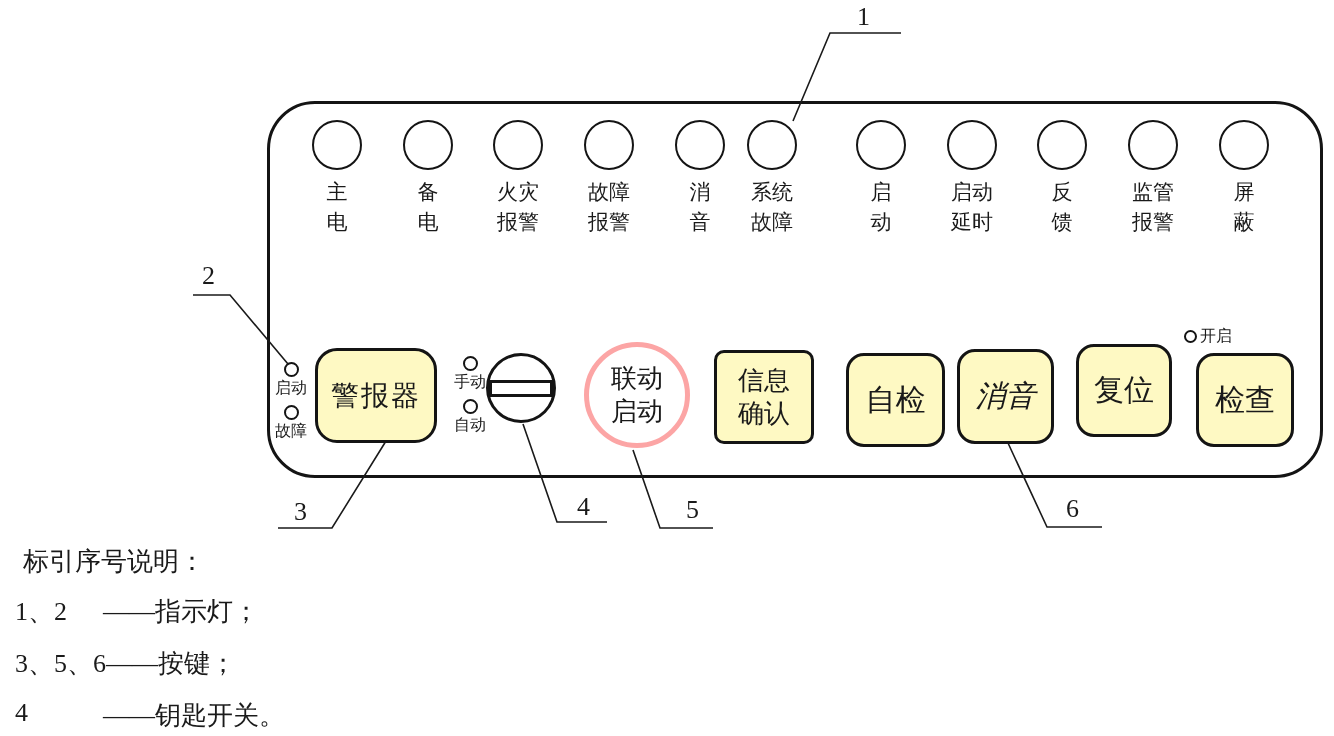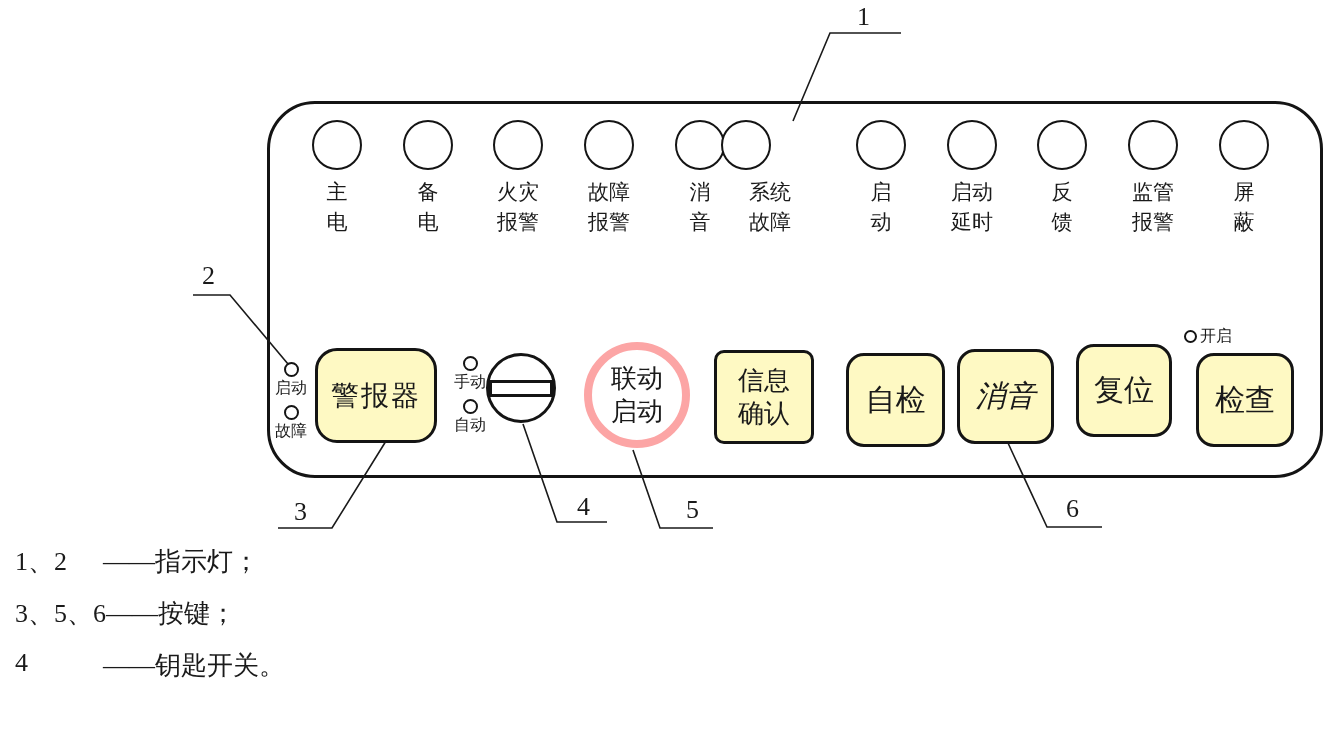--- a/index.html
+++ b/index.html
@@ -26,21 +26,21 @@
 
   .btn {
     border:3px solid #141414; border-radius:18px; background:#fef9c3;
     display:flex; flex-direction:column; align-items:center; justify-content:center;
     text-align:center; box-sizing:border-box; font-size:30px; cursor:default;
   }
   .btn.two-line { font-size:26px; line-height:33px; }
   .btn.big-label { font-size:28px; letter-spacing:2px; }
 
   .round-btn {
-    border:8px solid #fca5a5; border-radius:50%; background:#fff;
+    border:5px solid #fca5a5; border-radius:50%; background:#fff;
     display:flex; flex-direction:column; align-items:center; justify-content:center;
     text-align:center; box-sizing:border-box; font-size:26px; line-height:33px;
   }
 
   .lamp-col { text-align:center; font-size:16px; line-height:19px; }
   .lamp-sm {
     width:15px; height:15px; border:2px solid #141414; border-radius:50%;
     background:#fff; margin:0 auto 1px auto; box-sizing:border-box;
   }
   .lamp-gap { margin-top:8px; }
@@ -113,21 +113,21 @@
         <span>报警</span>
       </div>
   </div>
   <div class="abs ind" style="left:655px; top:120px;">
     <div class="lamp-big"></div>
     <div class="ind-label">
         <span>消</span>
         <span>音</span>
       </div>
   </div>
-  <div class="abs ind" style="left:701px; top:120px;text-align:right;">
+  <div class="abs ind" style="left:727px; top:120px;">
     <div class="lamp-big"></div>
     <div class="ind-label">
         <span>系统</span>
         <span>故障</span>
       </div>
   </div>
   <div class="abs ind" style="left:836px; top:120px;">
     <div class="lamp-big"></div>
     <div class="ind-label">
         <span>启</span>
@@ -209,20 +209,21 @@
 
   <div class="abs lamp-row" style="left:1184px; top:326px;">
     <div class="lamp-sm"></div>
     <div>开启</div>
   </div>
   <div class="abs btn" style="left:1196px; top:353px; width:98px; height:94px;">
     <span>检查</span>
   </div>
 
   <div class="abs legend" style="left:15px; top:544px; width:500px;">
+    <div class="legend-title">标引序号说明：</div>
     <div class="legend-row">
       <span class="legend-id">1、2</span>
       <span>——指示灯；</span>
     </div>
     <div class="legend-row">
       <span class="legend-id">3、5、6</span>
       <span>——按键；</span>
     </div>
     <div class="legend-row">
       <span class="legend-id">4</span>

